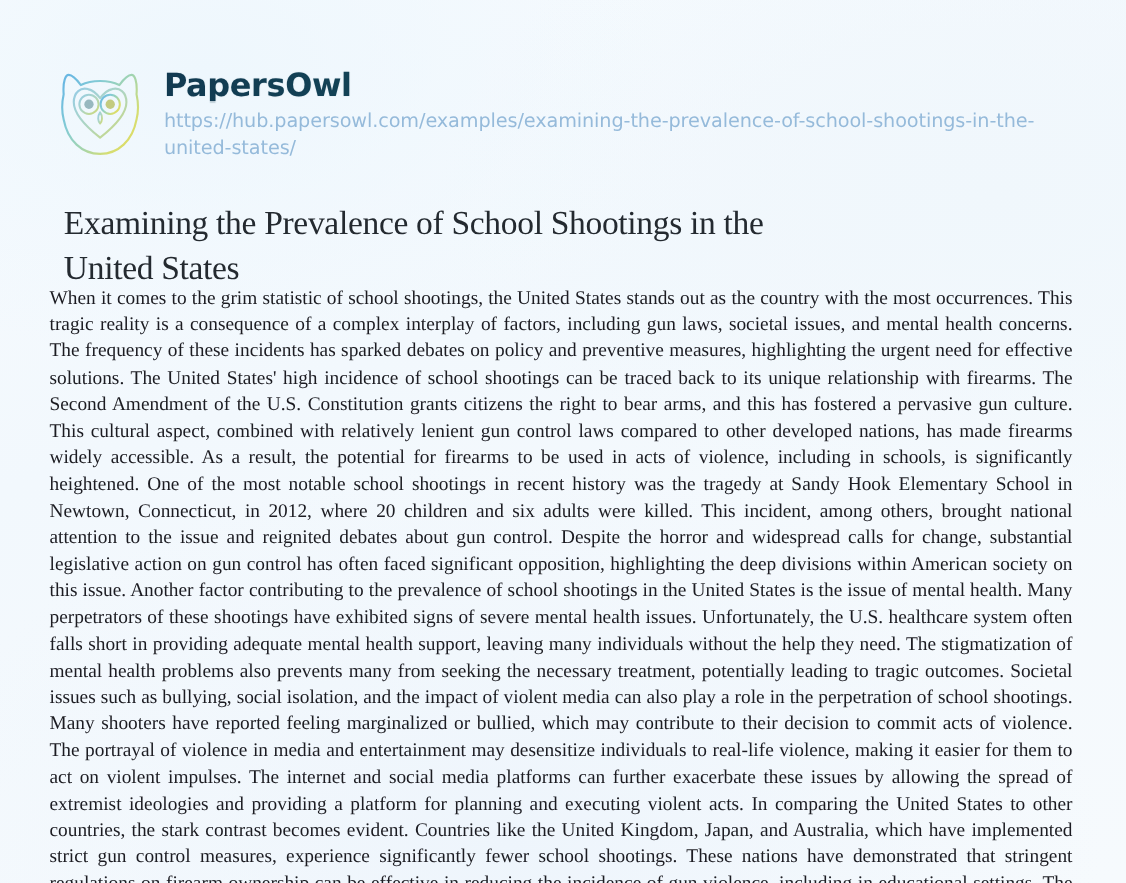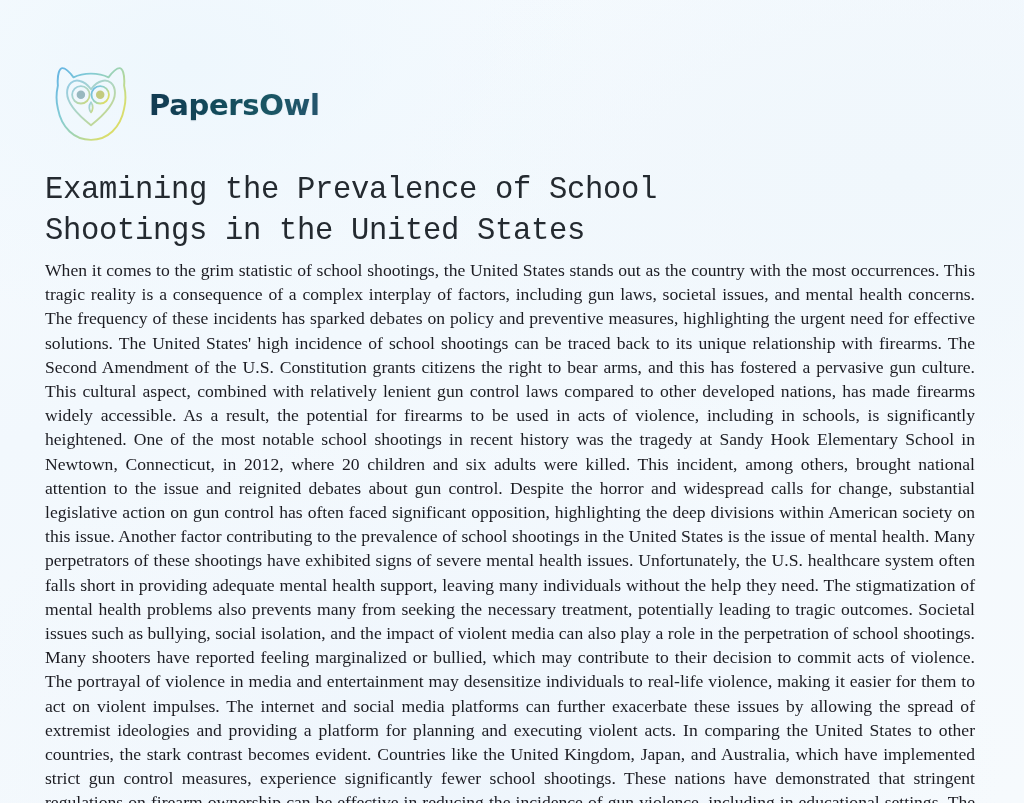--- a/index.html
+++ b/index.html
@@ -75,27 +75,27 @@
     letter-spacing: -0.1px;
     opacity: 0.93;
   }
 
   
   .doc-title {
     position: absolute;
     left: 45px;
     top: 170px;
     width: 690px;
-    font-family: Liberation Mono, monospace;
+    font-family: Liberation Serif, serif;
     font-weight: normal;
     font-size: 30.5px;
     line-height: 1.33;
     letter-spacing: -0.3px;
     color: #242a30;
-    margin: 0;
+    margin: 13px;
   }
 
   
   .doc-body {
     position: absolute;
     left: 45px;
     top: 258px;
     width: 930px;
     font-family: "Liberation Serif", serif;
     font-size: 17.6px;
@@ -146,20 +146,21 @@
 
         <circle cx="60" cy="40" r="9.5" fill="none" stroke="url(#owlGrad)" stroke-width="2"></circle>
         <circle cx="60" cy="40" r="4.6" fill="#b9c165" opacity="0.9"></circle>
 
         <path d="M50 48 C47 52 48 57 50 59 C52 57 53 52 50 48 Z" fill="none" stroke="url(#owlGrad2)" stroke-width="1.9" stroke-linejoin="round"></path>
       </svg>
     </div>
 
     <div class="brand-block">
       <div class="brand-name">PapersOwl</div>
+      <div class="brand-url">https://hub.papersowl.com/examples/examining-the-prevalence-of-school-shootings-in-the-united-states/</div>
     </div>
 
   </div>
 
   <h1 class="doc-title">Examining the Prevalence of School Shootings in the United States</h1>
 
   <p class="doc-body">When it comes to the grim statistic of school shootings, the United States stands out as the country with the most occurrences. This tragic reality is a consequence of a complex interplay of factors, including gun laws, societal issues, and mental health concerns. The frequency of these incidents has sparked debates on policy and preventive measures, highlighting the urgent need for effective solutions. The United States' high incidence of school shootings can be traced back to its unique relationship with firearms. The Second Amendment of the U.S. Constitution grants citizens the right to bear arms, and this has fostered a pervasive gun culture. This cultural aspect, combined with relatively lenient gun control laws compared to other developed nations, has made firearms widely accessible. As a result, the potential for firearms to be used in acts of violence, including in schools, is significantly heightened. One of the most notable school shootings in recent history was the tragedy at Sandy Hook Elementary School in Newtown, Connecticut, in 2012, where 20 children and six adults were killed. This incident, among others, brought national attention to the issue and reignited debates about gun control. Despite the horror and widespread calls for change, substantial legislative action on gun control has often faced significant opposition, highlighting the deep divisions within American society on this issue. Another factor contributing to the prevalence of school shootings in the United States is the issue of mental health. Many perpetrators of these shootings have exhibited signs of severe mental health issues. Unfortunately, the U.S. healthcare system often falls short in providing adequate mental health support, leaving many individuals without the help they need. The stigmatization of mental health problems also prevents many from seeking the necessary treatment, potentially leading to tragic outcomes. Societal issues such as bullying, social isolation, and the impact of violent media can also play a role in the perpetration of school shootings. Many shooters have reported feeling marginalized or bullied, which may contribute to their decision to commit acts of violence. The portrayal of violence in media and entertainment may desensitize individuals to real-life violence, making it easier for them to act on violent impulses. The internet and social media platforms can further exacerbate these issues by allowing the spread of extremist ideologies and providing a platform for planning and executing violent acts. In comparing the United States to other countries, the stark contrast becomes evident. Countries like the United Kingdom, Japan, and Australia, which have implemented strict gun control measures, experience significantly fewer school shootings. These nations have demonstrated that stringent regulations on firearm ownership can be effective in reducing the incidence of gun violence, including in educational settings. The success of these measures in other countries raises questions about the potential benefits of adopting similar policies in the United States. Despite the challenges, there have been efforts within the U.S. to address the issue of school shootings. Some states have enacted their own stricter gun laws, such as background checks, waiting periods, and restrictions on certain types of firearms. Additionally, schools have implemented various safety measures, including the presence of security personnel, metal</p>
 
 </div>
 

